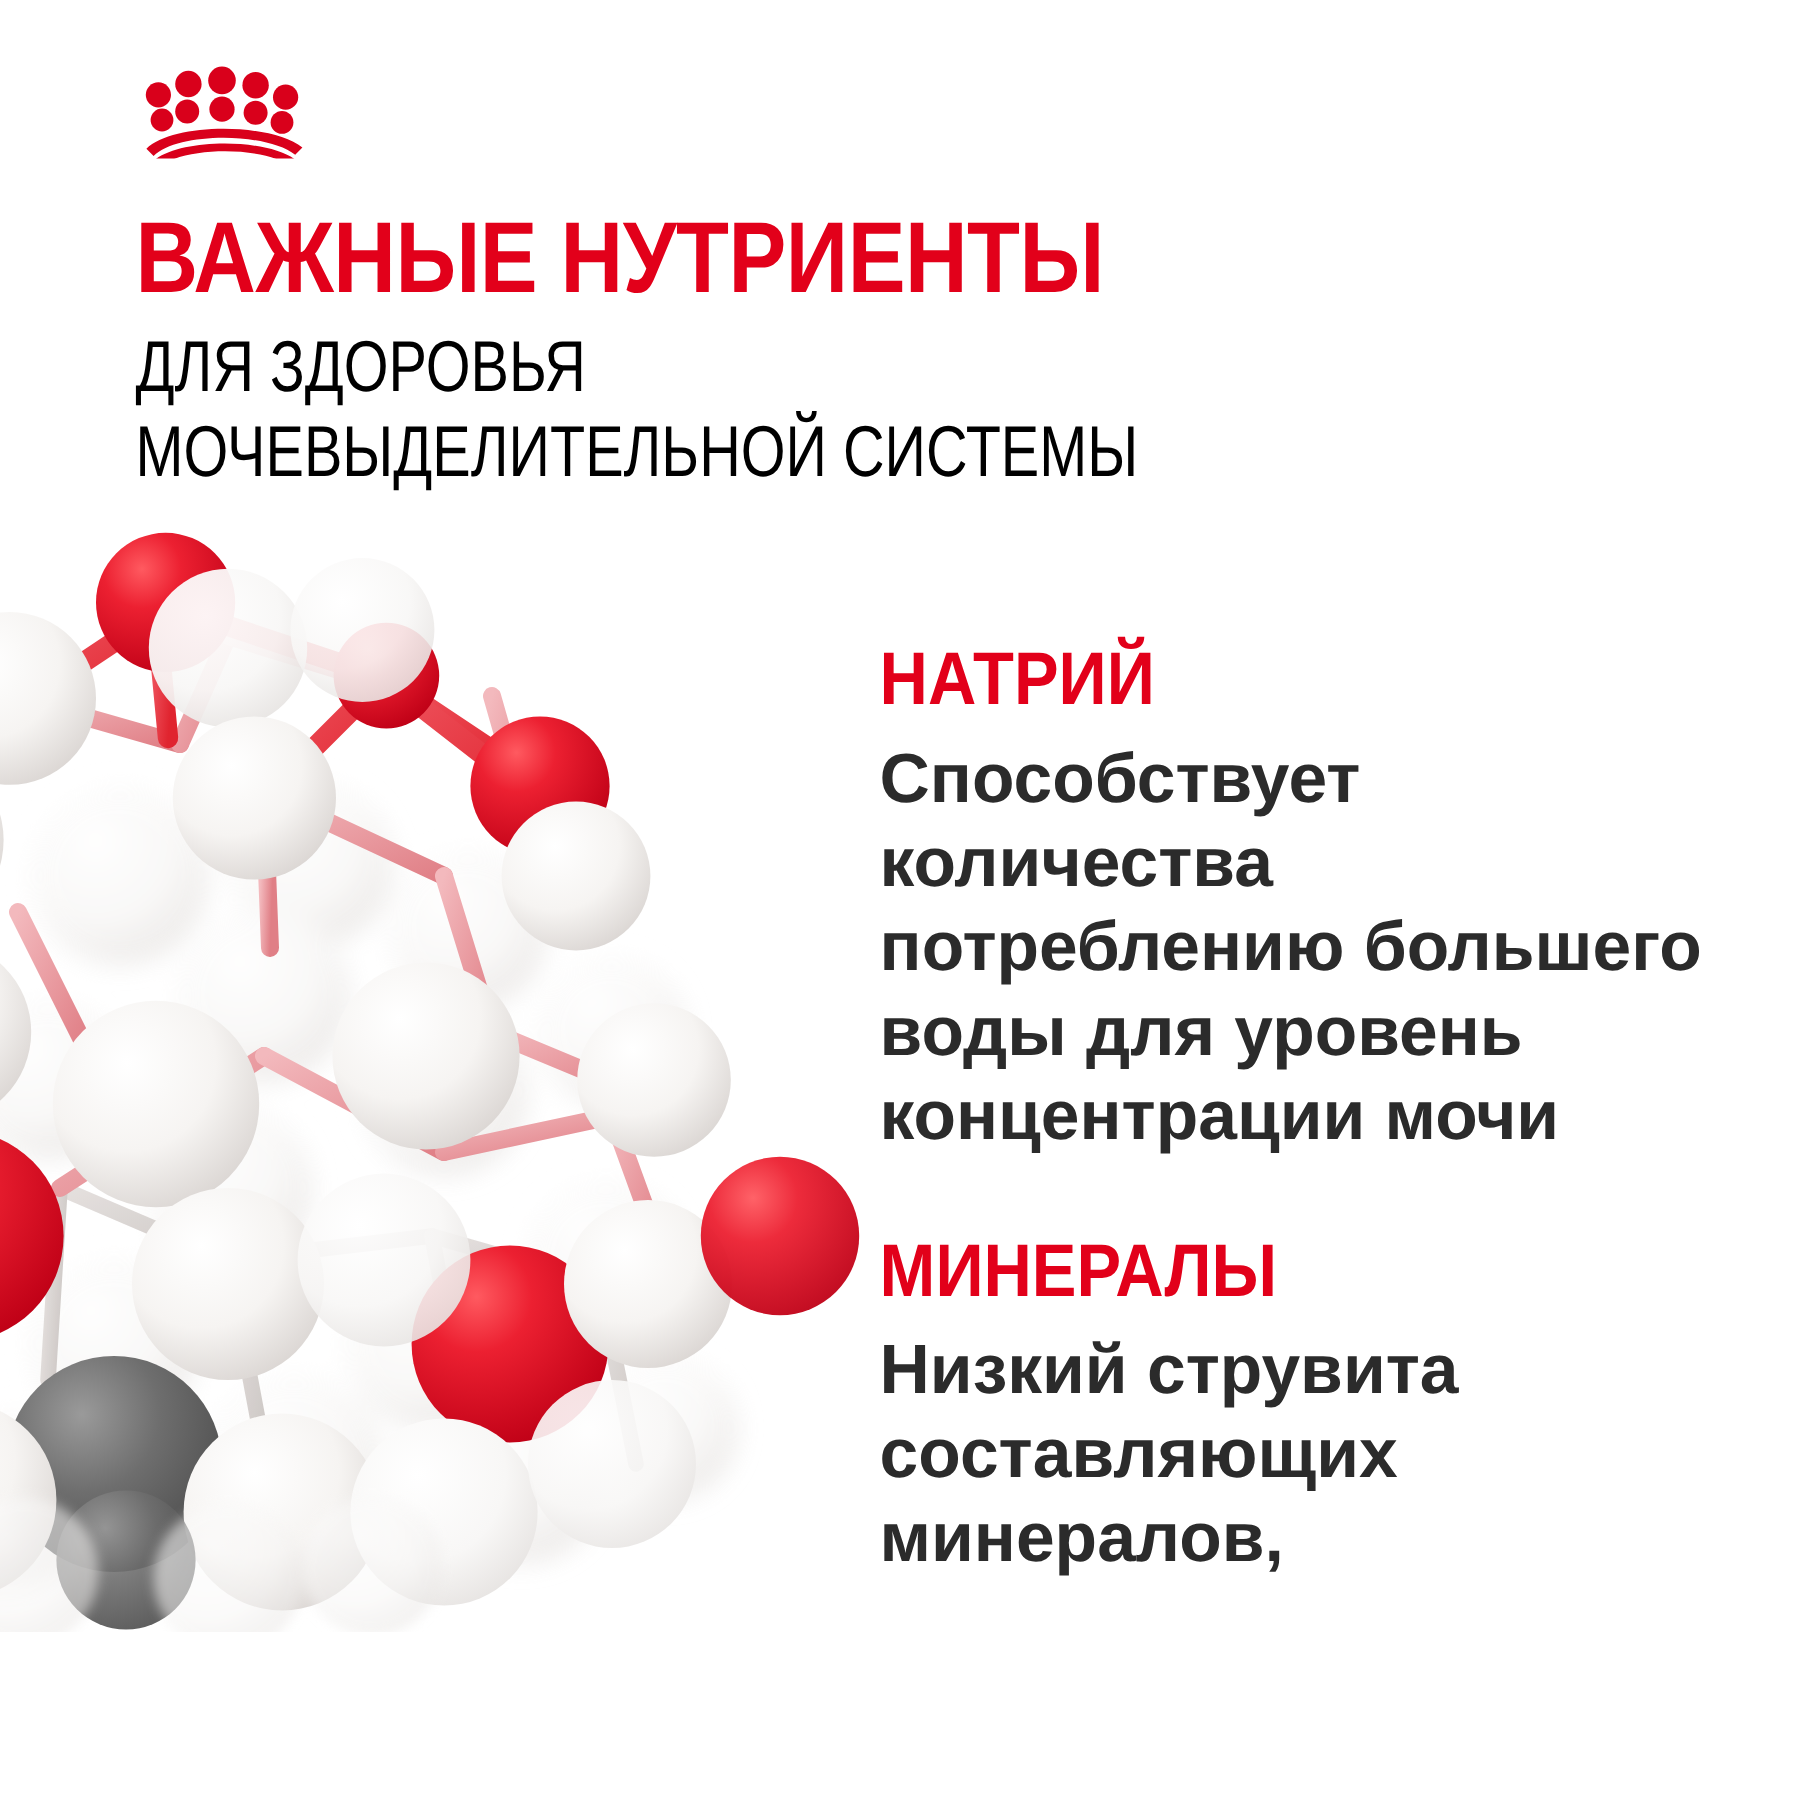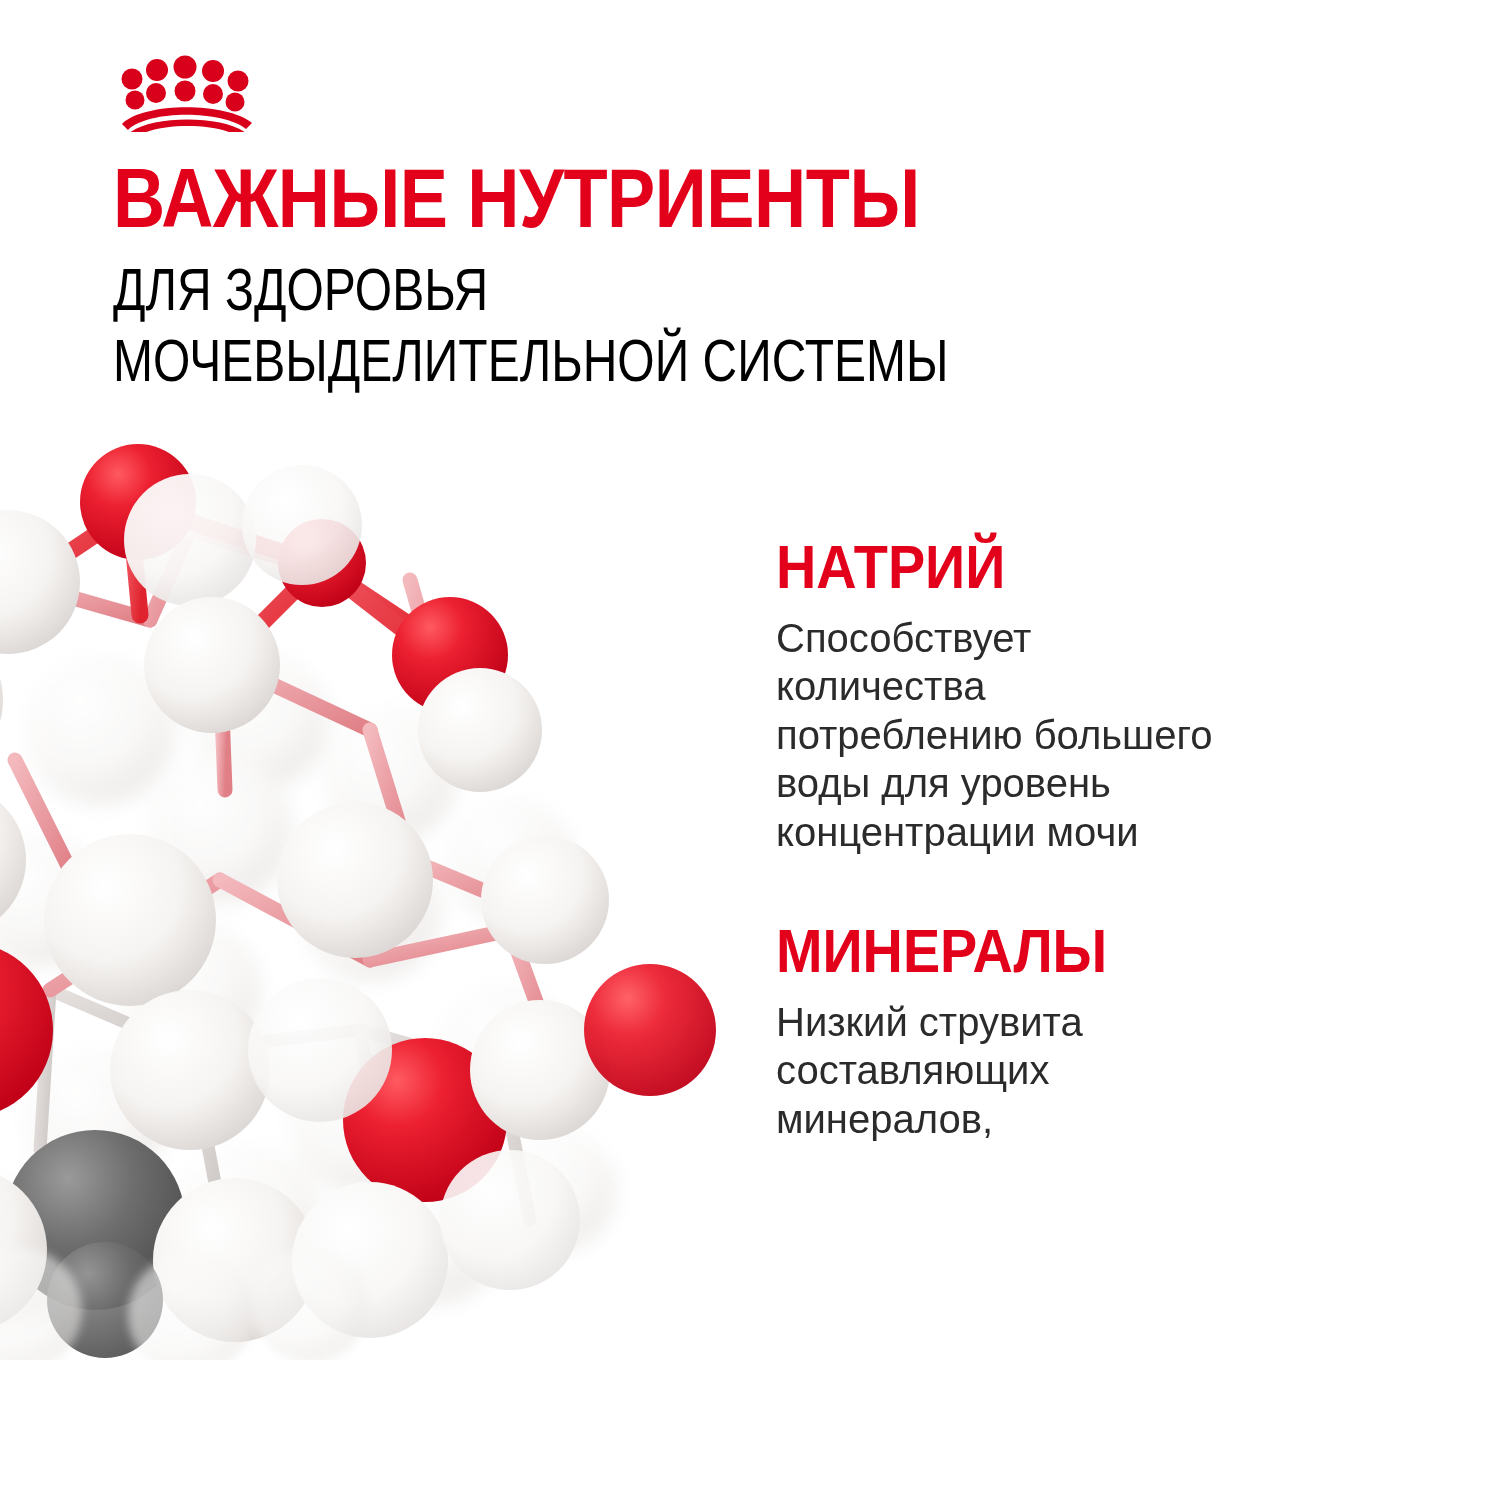--- a/index.html
+++ b/index.html
@@ -25,21 +25,21 @@
     left: 112px;
     top: 52px;
     width: 150px;
     height: 80px;
   }
 
   
   #headline-block {
     position: absolute;
     left: 113px;
-    top: 160px;
+    top: 176px;
     width: 1000px;
   }
   .h-main {
     font-family: "Liberation Sans Narrow", "Liberation Sans", sans-serif;
     font-size: 84px;
     line-height: 0.92;
     font-weight: 700;
     letter-spacing: -0.5px;
     color: #e2001a;
     margin: 0 0 18px 0;
@@ -55,21 +55,21 @@
     color: #000000;
     margin: 0;
     transform: scaleX(0.80);
     transform-origin: left center;
     white-space: nowrap;
   }
 
   
   #content-column {
     position: absolute;
-    left: 776px;
+    left: 733px;
     top: 536px;
     width: 660px;
   }
   .nutrient-block { margin: 0 0 64px 0; }
   .nutrient-block:last-child { margin-bottom: 0; }
 
   .nutrient-title {
     font-family: "Liberation Sans Narrow", "Liberation Sans", sans-serif;
     font-size: 62px;
     font-weight: 700;
@@ -80,23 +80,23 @@
     transform-origin: left center;
     white-space: nowrap;
   }
   .nutrient-body {
     margin: 0;
     padding: 0;
     list-style: none;
   }
   .nutrient-body li {
     font-family: "Liberation Sans", "DejaVu Sans", sans-serif;
-    font-size: 40px;
+    font-size: 58px;
     line-height: 1.21;
-    font-weight: 400;
+    font-weight: 700;
     color: #2b2b2b;
     white-space: nowrap;
   }
 
   
   #molecule {
     position: absolute;
     left: -110px;
     top: 430px;
     width: 830px;

